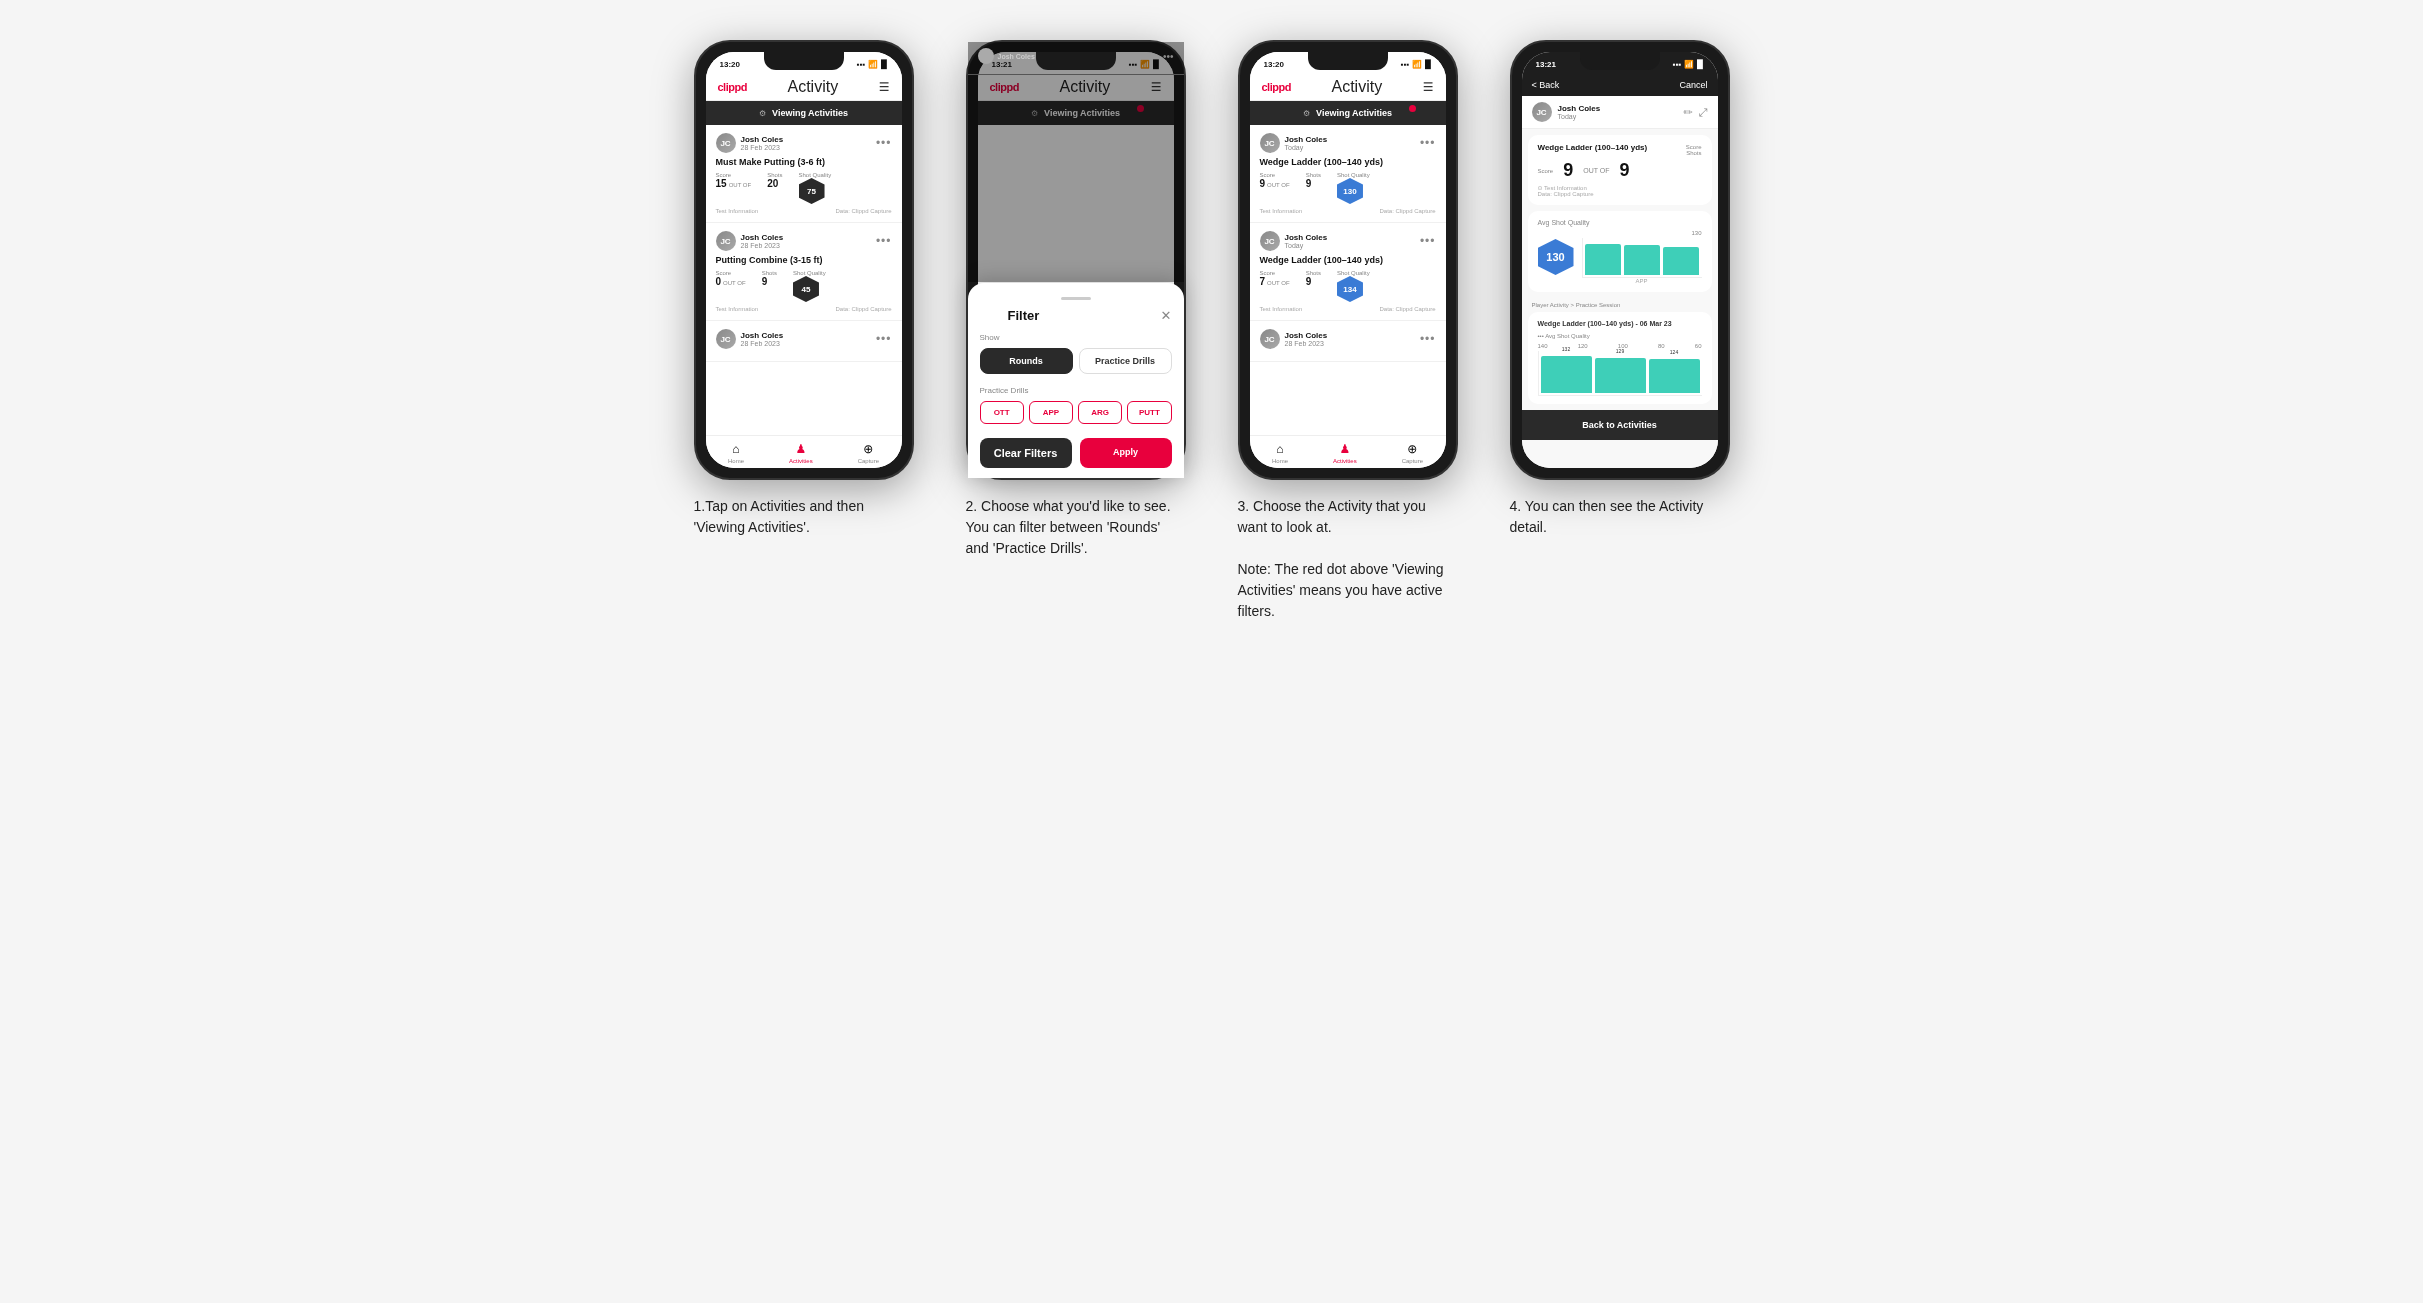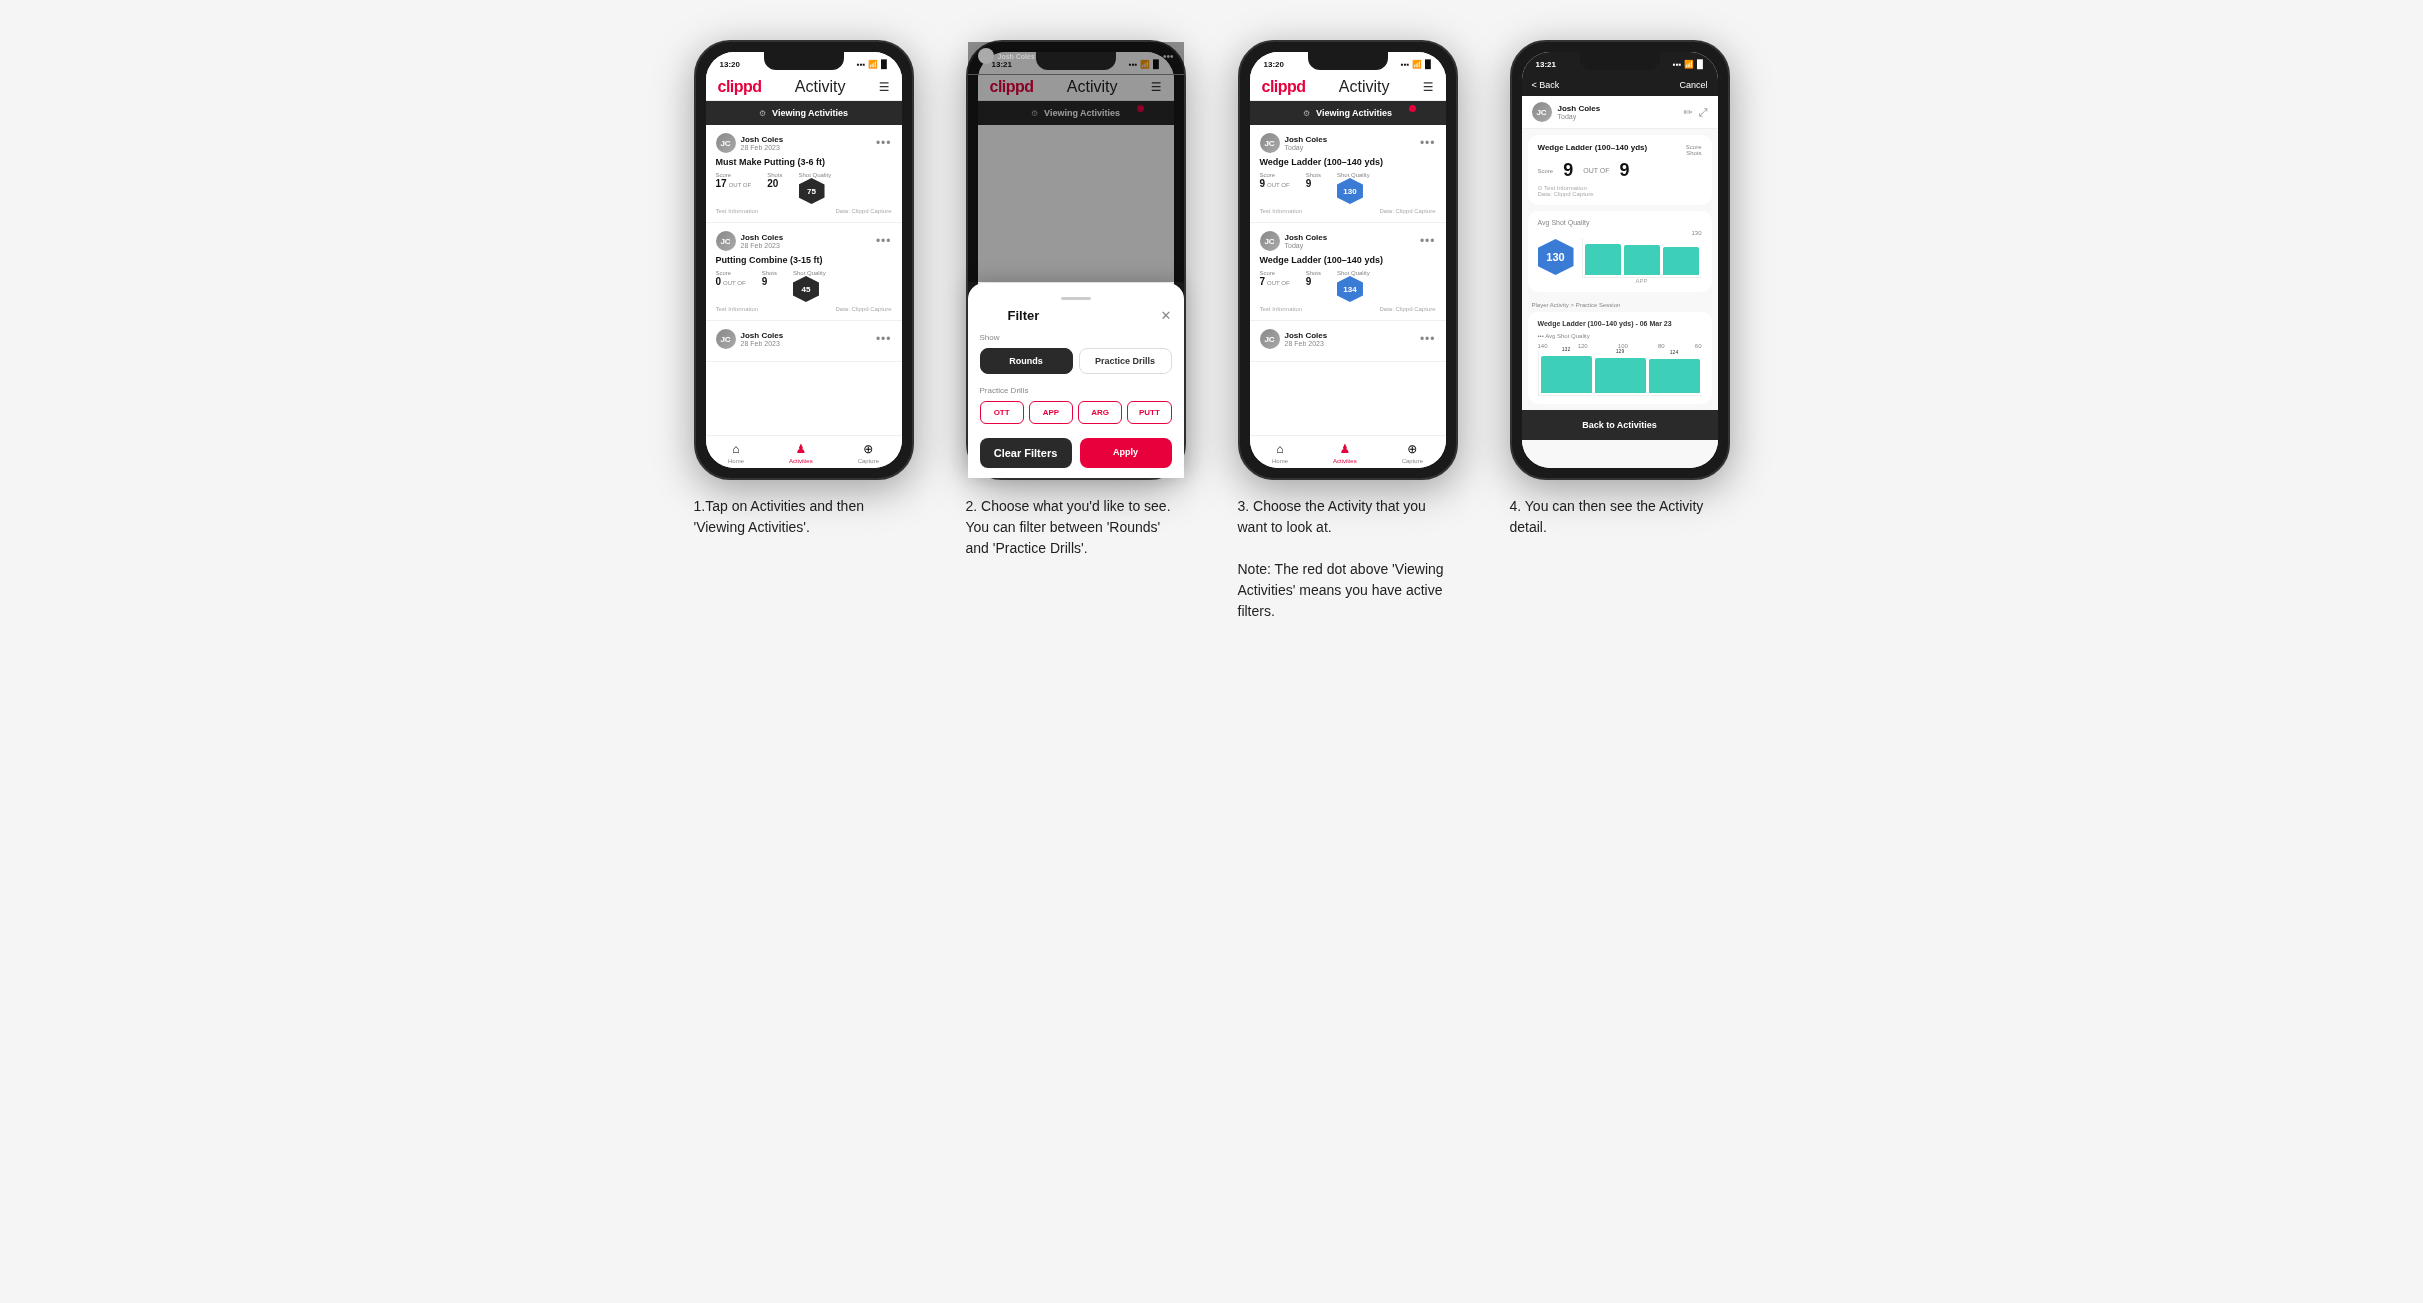--- a/index.html
+++ b/index.html
@@ -80,21 +80,21 @@
       display: flex;
       align-items: center;
       justify-content: space-between;
       padding: 4px 12px;
       border-bottom: 1px solid #eee;
       flex-shrink: 0;
     }
     .nav-logo {
       color: #e8003d;
       font-weight: 900;
-      font-size: 16px;
+      font-size: 11px;
       letter-spacing: -0.5px;
     }
     .nav-title {
       font-size: 16px;
       font-weight: 400;
       color: #222;
     }
     .nav-menu {
       font-size: 12px;
       color: #333;
@@ -520,21 +520,21 @@
                   <div class="date">28 Feb 2023</div>
                 </div>
               </div>
               <span class="dots-menu">•••</span>
             </div>
             <div class="card-title">Must Make Putting (3-6 ft)</div>
             <div class="card-stats">
               <div class="stat-group">
                 <span class="stat-label">Score</span>
                 <span class="stat-value">
-                  <span>17</span>
+                  <span>15</span>
                   <span class="stat-outof">OUT OF</span>
                 </span>
               </div>
               <div class="stat-group">
                 <span class="stat-label">Shots</span>
                 <span class="stat-value">20</span>
               </div>
               <div class="stat-group">
                 <span class="stat-label">Shot Quality</span>
                 <div class="shot-quality-badge">75</div>

